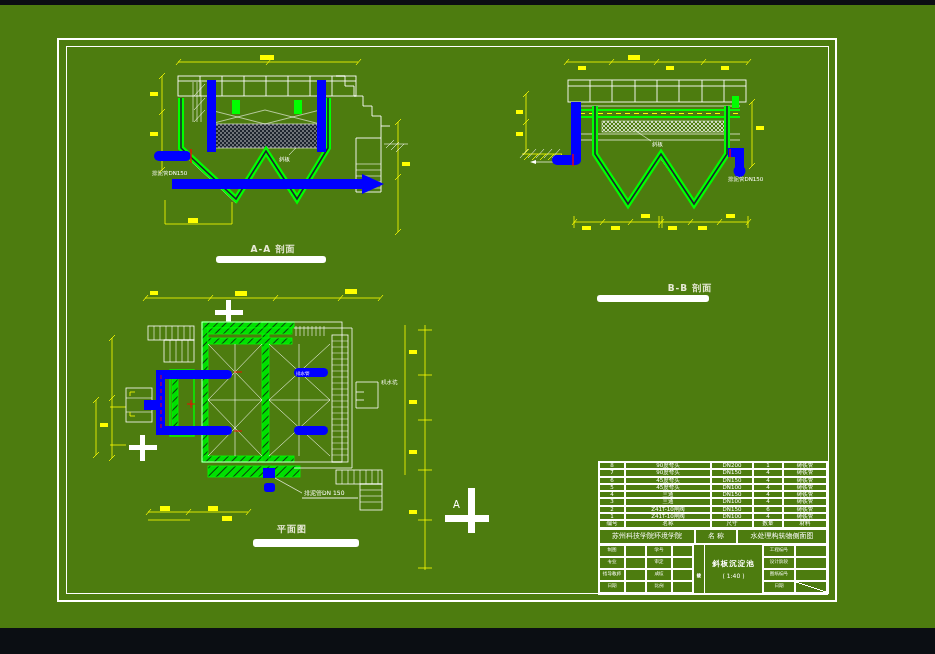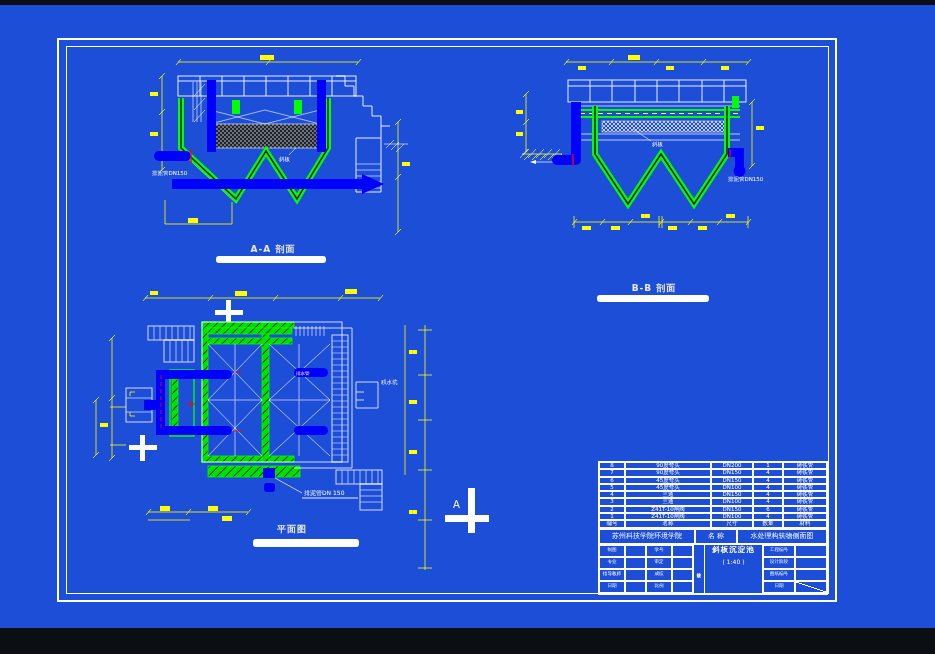--- a/index.html
+++ b/index.html
@@ -1,16 +1,16 @@
 <!DOCTYPE html>
 <html><head>
 <meta charset="utf-8">
 <style>
   html,body{margin:0;padding:0;background:#10141b;}
-  #canvas{position:relative;width:935px;height:654px;background:#1d4ed8;overflow:hidden;
+  #canvas{position:relative;width:935px;height:654px;background:#4d7c0f;overflow:hidden;
     font-family:"DejaVu Sans",sans-serif;}
   .strip{position:absolute;left:0;width:935px;background:#0b0e13;}
   .sheet-outer{position:absolute;left:57px;top:38px;width:776px;height:560px;border:2.5px solid #fff;}
   .sheet-inner{position:absolute;left:66px;top:46px;width:761px;height:546px;border:1px solid #fff;}
   .abs{position:absolute;}
   .viewlabel{position:absolute;color:#e9ead8;font-weight:bold;font-size:9px;text-align:center;letter-spacing:1px;white-space:nowrap;}
   .underbar{position:absolute;background:#fff;border-radius:3px;height:7px;}
   svg{position:absolute;overflow:visible;}
   svg text{font-family:"DejaVu Sans",sans-serif;}
   
@@ -18,21 +18,21 @@
   .tb-grid{display:grid;border:1px solid #fff;box-sizing:border-box;text-align:center;}
   .tb-grid>div{border:0.6px solid #fff;display:flex;align-items:center;justify-content:center;
     overflow:hidden;white-space:nowrap;line-height:1;}
   #parts{grid-template-columns:26px 86px 42px 30px 44px;grid-auto-rows:7.3px;font-size:5.5px;}
   #namerow{grid-template-columns:96px 42px 90px;grid-auto-rows:15px;font-size:7px;border-top:none;}
   #bottomblock{display:flex;border:1px solid #fff;border-top:none;height:50px;box-sizing:border-box;}
   #infoleft{grid-template-columns:26px 21px 26px 21px;grid-auto-rows:12px;font-size:4.6px;border:none;}
   #vertcell{width:10px;border-left:0.6px solid #fff;border-right:0.6px solid #fff;
     display:flex;align-items:center;justify-content:center;font-size:4.4px;
     writing-mode:vertical-rl;text-orientation:upright;}
-  #centercell{width:60px;display:flex;flex-direction:column;align-items:center;gap:3px;}
+  #centercell{width:60px;display:flex;flex-direction:column;align-items:center;justify-content:center;gap:3px;}
   #projtitle{font-size:7.5px;font-weight:bold;letter-spacing:1px;}
   #projscale{font-size:6px;}
   #inforight{grid-template-columns:32px 32px;grid-auto-rows:12px;font-size:4.6px;border:none;border-left:0.6px solid #fff;}
   .diag{background:linear-gradient(to top right,transparent 47%,#fff 47%,#fff 53%,transparent 53%);}
 </style>
 </head>
 <body>
 <div id="canvas">
 
 <div class="strip" style="top:0;height:5px"></div>
@@ -154,21 +154,21 @@
     <rect x="219" y="94" width="9" height="22"></rect>
     <circle cx="223.5" cy="117" r="6"></circle>
   </g>
   <g stroke="#ff0000" stroke-width="1.3">
     <line x1="57" y1="100" x2="57" y2="112"></line>
     <line x1="214" y1="95" x2="214" y2="104"></line>
   </g>
   <text x="212" y="127" font-size="5.5" fill="#ffffff">排泥管DN150</text>
   <text x="136" y="92" font-size="5.5" fill="#ffffff">斜板</text>
 </svg>
-<div class="viewlabel" style="left:598px;top:282px;width:112px">B-B 剖面</div>
+<div class="viewlabel" style="left:634px;top:282px;width:112px">B-B 剖面</div>
 <div class="underbar" style="left:597px;top:295px;width:112px"></div>
 
 <svg class="abs" style="left:90px;top:280px" width="350" height="305" viewBox="0 0 350 305">
   <defs>
     <pattern id="pp-green" width="6" height="6" patternUnits="userSpaceOnUse" patternTransform="rotate(45)">
       <rect width="6" height="6" fill="#00e000"></rect>
       <line x1="0" y1="0" x2="0" y2="6" stroke="#0b3b0b" stroke-width="2"></line>
     </pattern>
   </defs>
   <g stroke="#ffff00" fill="none" stroke-width="0.8">

